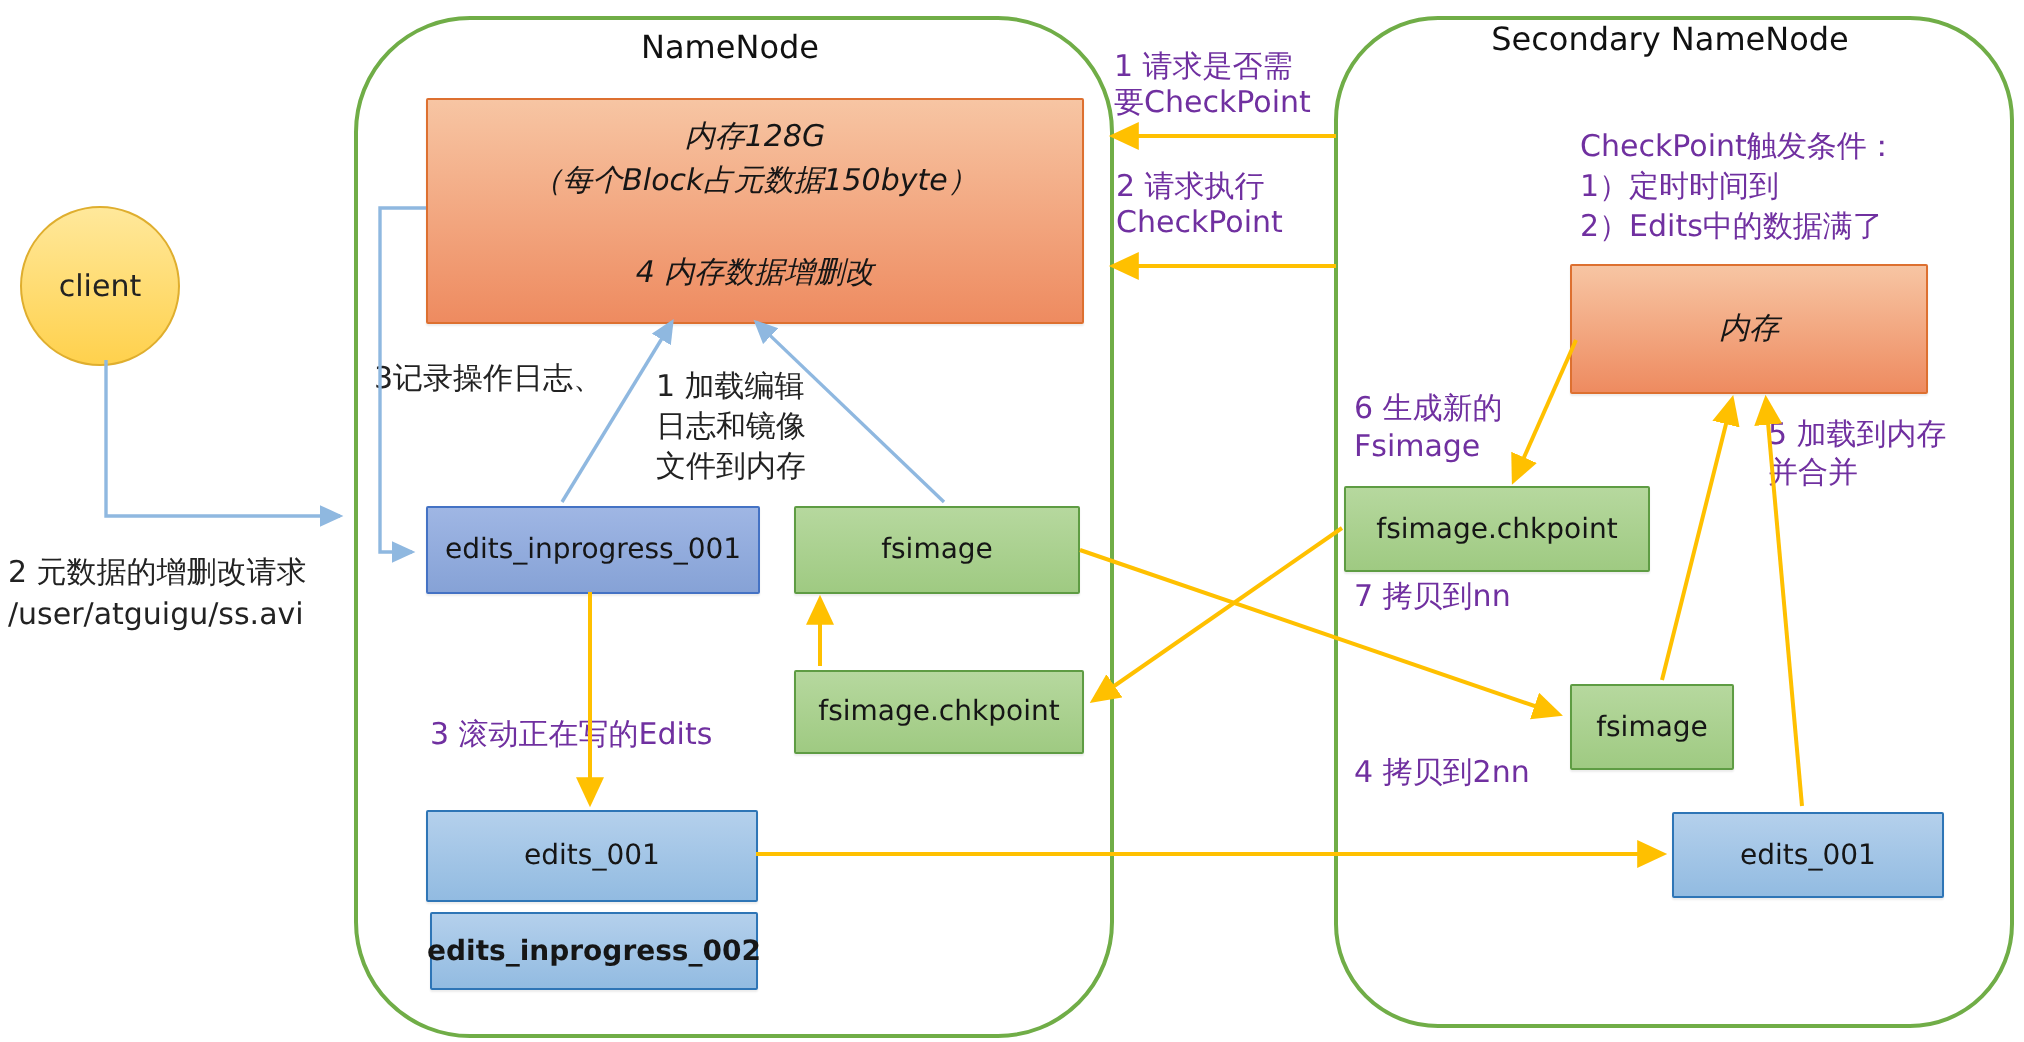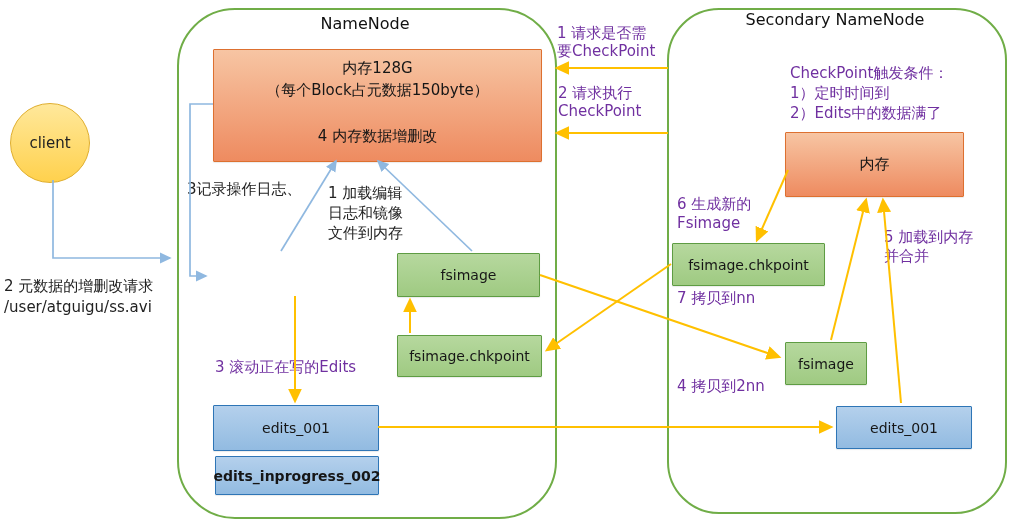--- a/index.html
+++ b/index.html
@@ -15,21 +15,21 @@
   }
   .title { position:absolute; text-align:center; font-size:16px; color:#111; }
   .node {
     position:absolute; display:flex; align-items:center; justify-content:center;
     font-size:14px; color:#161616; white-space:nowrap; border-radius:1px;
     box-shadow:0 1px 1px rgba(0,0,0,0.08);
   }
   .node.blue   { background:linear-gradient(#b4d0ec,#92bbe1); border:1.6px solid #2e75b6; }
   .node.violet { background:linear-gradient(#9fb6e4,#86a2d6); border:1.6px solid #4472c4; }
   .node.green  { background:linear-gradient(#b6d89e,#9fca82); border:1.5px solid #5e9c43; }
-  .node.orange { background:linear-gradient(#f7c5a3,#ee8b60); border:1.5px solid #dd7030; }
+  .node.orange { background:linear-gradient(#f7c5a3,#ee8b60); border:1.5px solid #dd7030;font-style:italic; }
   .memory-box { flex-direction:column; justify-content:flex-start; padding-top:7px; font-size:15px; }
   .memory-box .mline { line-height:22px; }
   .memory-box .mline.gap { margin-top:24px; }
   .note { position:absolute; font-size:15px; line-height:20px; color:#222; white-space:nowrap; }
   .purple { color:#7030a0; }
   .client-circle {
     position:absolute; left:10px; top:103px; width:78px; height:78px;
     border-radius:50%; border:1.5px solid #dfae2e;
     background:linear-gradient(#ffe89b,#ffd14d);
     display:flex; align-items:center; justify-content:center;
@@ -66,20 +66,21 @@
     <div class="note" style="left:187px; top:179px;">
       <div>3记录操作日志、</div>
     </div>
     <div class="note" style="left:328px; top:183px;">
       <div>1 加载编辑</div>
       <div>日志和镜像</div>
       <div>文件到内存</div>
     </div>
     <div class="note purple" style="left:215px; top:357px;">3 滚动正在写的Edits</div>
 
+    <div class="node violet" style="left:213px; top:253px; width:165px; height:42px;">edits_inprogress_001</div>
     <div class="node green" style="left:397px; top:253px; width:141px; height:42px;">fsimage</div>
     <div class="node green" style="left:397px; top:335px; width:143px; height:40px;">fsimage.chkpoint</div>
     <div class="node blue" style="left:213px; top:405px; width:164px; height:44px;">edits_001</div>
     <div class="node blue" style="left:215px; top:456px; width:162px; height:37px;font-weight:bold;">edits_inprogress_002</div>
 
     <div class="note purple" style="left:557px; top:24px; line-height:18px;">
       <div>1 请求是否需</div>
       <div>要CheckPoint</div>
     </div>
     <div class="note purple" style="left:558px; top:84px; line-height:18px;">
@@ -90,21 +91,21 @@
     <div class="note purple" style="left:790px; top:63px;">
       <div>CheckPoint触发条件：</div>
       <div>1）定时时间到</div>
       <div>2）Edits中的数据满了</div>
     </div>
     <div class="node orange" style="left:785px; top:132px; width:177px; height:63px; font-size:15px;">内存</div>
     <div class="note purple" style="left:677px; top:195px; line-height:19px;">
       <div>6 生成新的</div>
       <div>Fsimage</div>
     </div>
-    <div class="note purple" style="left:884px; top:228px; line-height:19px;">
+    <div class="note purple" style="left:884px; top:208px; line-height:19px;">
       <div>5 加载到内存</div>
       <div>并合并</div>
     </div>
     <div class="node green" style="left:672px; top:243px; width:151px; height:41px;">fsimage.chkpoint</div>
     <div class="note purple" style="left:677px; top:288px;">7 拷贝到nn</div>
     <div class="node green" style="left:785px; top:342px; width:80px; height:41px;">fsimage</div>
     <div class="note purple" style="left:677px; top:376px;">4 拷贝到2nn</div>
     <div class="node blue" style="left:836px; top:406px; width:134px; height:41px;">edits_001</div>
   </div>
 

